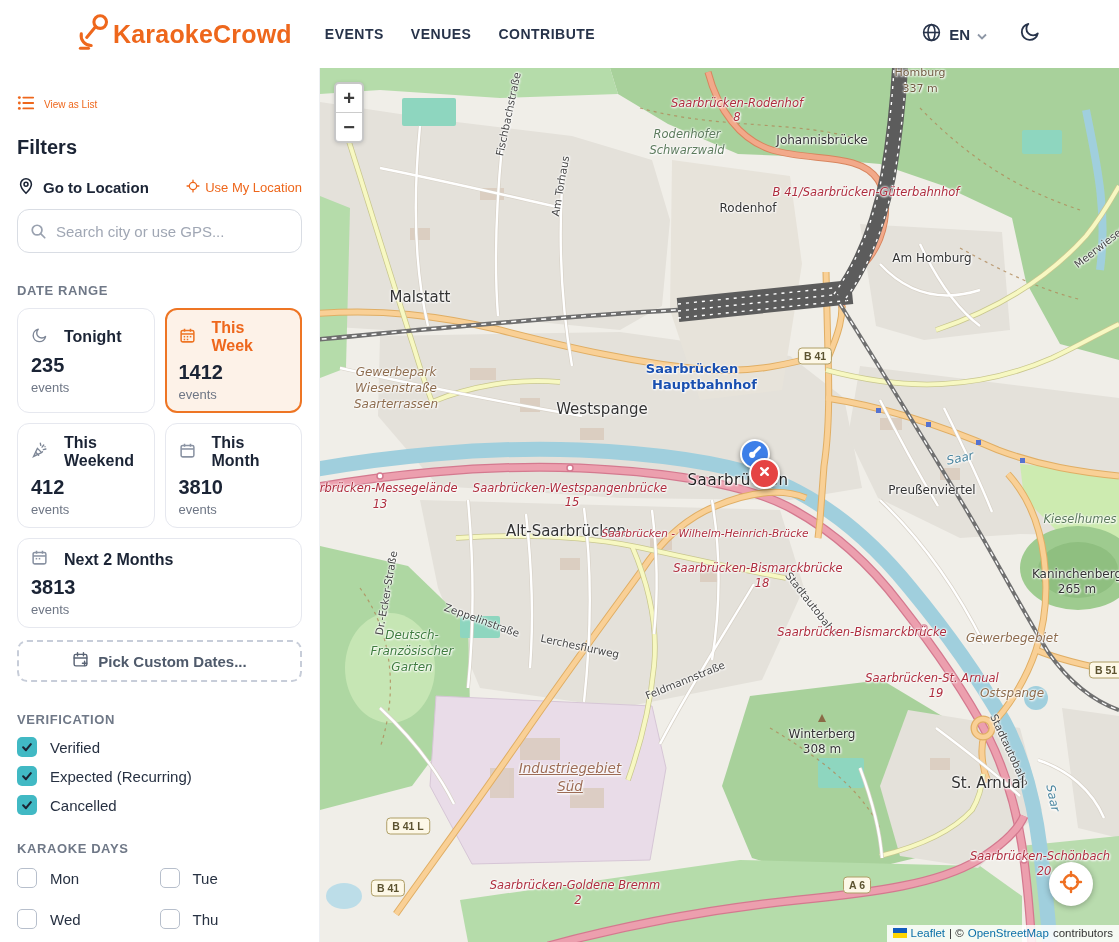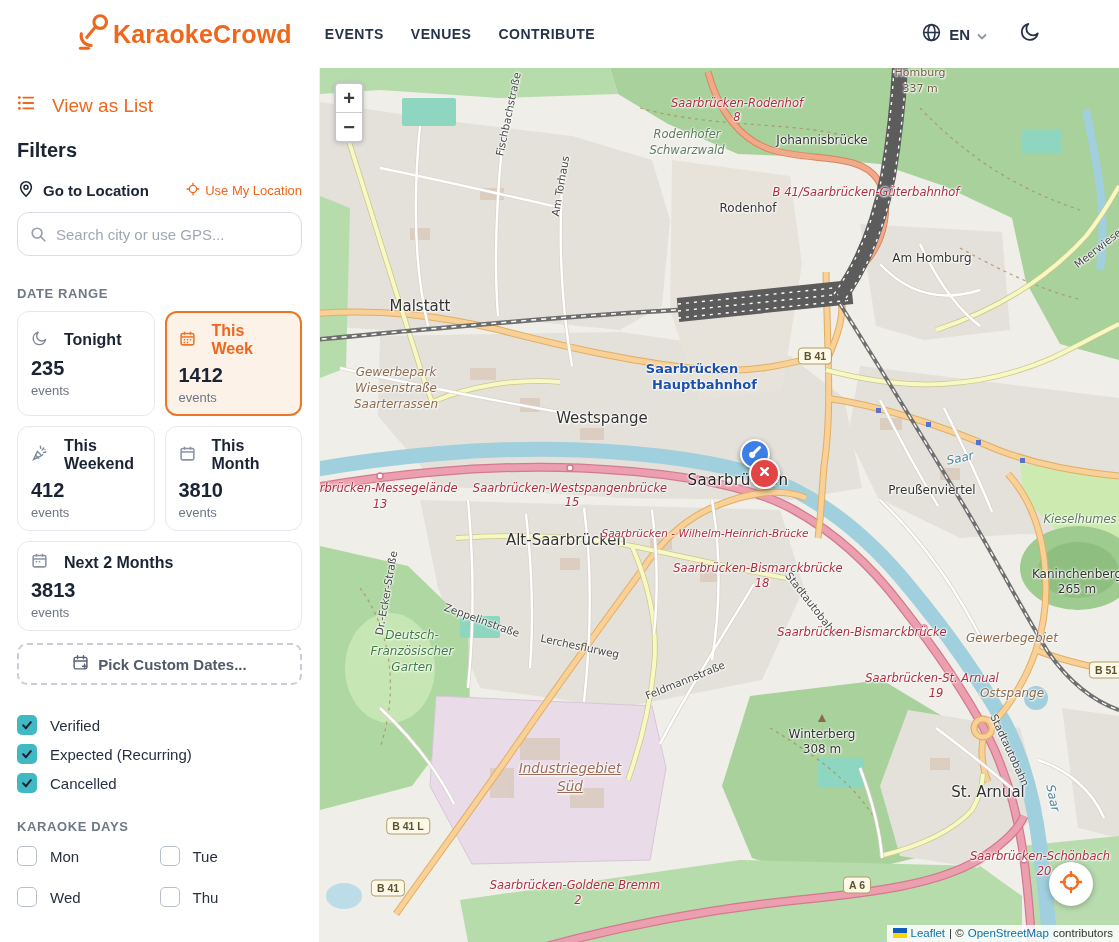--- a/index.html
+++ b/index.html
@@ -14,21 +14,21 @@
   .nav-item{font-size:14px;font-weight:700;color:#27334a;letter-spacing:.5px;cursor:pointer;}
   .hdr-right{margin-left:auto;display:flex;align-items:center;gap:32px;}
   .lang{display:flex;align-items:center;gap:7px;color:#27334a;font-size:15px;font-weight:600;cursor:pointer;}
   .moon-btn{display:flex;align-items:center;cursor:pointer;}
 
   
   .main{display:flex;height:874px;flex:none;}
   .sidebar{width:320px;flex:none;box-sizing:border-box;padding:26px 17px 0;background:#fff;overflow:hidden;border-right:1px solid #eef0f3;}
 
   
-  .viewlist{display:flex;align-items:center;gap:17px;color:#ee671c;font-size:19px;font-weight:500;margin:0 0 22px;cursor:pointer;text-align:center;}
+  .viewlist{display:flex;align-items:center;gap:9px;color:#ee671c;font-size:10px;font-weight:500;margin:0 0 22px;cursor:pointer;text-align:center;}
   .filters-title{font-size:20px;font-weight:800;color:#1b2435;margin:0 0 18px;}
   .loc-row{display:flex;justify-content:space-between;align-items:center;margin-bottom:11px;}
   .loc-left{display:flex;align-items:center;gap:8px;font-size:15px;font-weight:700;color:#1b2435;}
   .use-loc{display:flex;align-items:center;gap:5px;color:#ee671c;font-size:13px;font-weight:500;cursor:pointer;}
   .search-box{position:relative;margin-bottom:30px;}
   .search-box input{width:100%;height:44px;border:1px solid #d9dde4;border-radius:12px;padding:0 12px 0 38px;font-size:15px;color:#333;box-sizing:border-box;outline:none;font-family:"Liberation Sans",sans-serif;}
   .search-box input::placeholder{color:#a0a7b4;}
   .search-ic{position:absolute;left:12px;top:13px;}
   .sec-title{font-size:13px;font-weight:700;color:#6f7887;letter-spacing:.6px;margin:0 0 10px;}
   .cards{display:grid;grid-template-columns:1fr 1fr;gap:10px;}
@@ -47,21 +47,21 @@
   .chk-label{font-size:15px;color:#273142;}
   .days-title{margin-top:26px;}
   .days-grid{display:grid;grid-template-columns:1fr 1fr;row-gap:12px;margin-top:12px;}
 
   
   .map{flex:1;position:relative;overflow:hidden;background:#f0eee8;}
   .map-art{position:absolute;left:0;top:0;z-index:1;}
   .map-labels{position:absolute;inset:0;z-index:2;pointer-events:none;}
   .mlbl{position:absolute;transform:translate(-50%,-50%);white-space:nowrap;font-family:"DejaVu Sans",sans-serif;
         text-shadow:0 0 2px #fff,0 0 2px #fff,0 0 3px #fff,1px 1px 2px #fff;}
-  .mlbl.town{font-size:15px;color:#333;margin-top:9px;}
+  .mlbl.town{font-size:15px;color:#333;}
   .mlbl.city{font-size:15px;color:#222;letter-spacing:.6px;}
   .mlbl.place{font-size:12px;color:#333;}
   .mlbl.station{font-size:13px;font-weight:bold;color:#1a50b0;}
   .mlbl.exit{font-size:11.5px;font-style:italic;color:#ae2d3e;}
   .mlbl.exit10{font-size:10.5px;font-style:italic;color:#ae2d3e;}
   .mlbl.street{font-size:10.5px;color:#474747;}
   .mlbl.green{font-size:12px;font-style:italic;color:#3e7c3e;}
   .mlbl.forest{font-size:11.5px;font-style:italic;color:#5c7a5c;}
   .mlbl.area{font-size:12px;font-style:italic;color:#8d6c4e;}
   .mlbl.indus{font-size:13.5px;font-style:italic;color:#9c6b55;text-decoration:underline;}
@@ -268,20 +268,21 @@
           <svg width="17" height="17" viewBox="0 0 20 20" fill="none" stroke="#5a6475" stroke-width="1.7" stroke-linecap="round">
             <rect x="2.5" y="4" width="15" height="13.5" rx="2"></rect>
               <path d="M2.5 8.2 H17.5"></path>
               <path d="M6.5 2 V5.5 M13.5 2 V5.5"></path>
               <path d="M14.8 12 V17 M12.3 14.5 H17.3"></path>
           </svg>
         </span>
         <span>Pick Custom Dates...</span>
       </button>
 
+      <div class="sec-title">VERIFICATION</div>
       <div>
         <label class="chk-row">
           <span class="cb on">
               <svg width="14" height="14" viewBox="0 0 20 20" fill="none">
                 <path d="M4.5 10.5 L8.5 14.5 L15.5 6" stroke="#1d2433" stroke-width="3" stroke-linecap="round" stroke-linejoin="round"></path>
               </svg>
             </span>
           <span class="chk-label">Verified</span>
         </label>
         <label class="chk-row">

